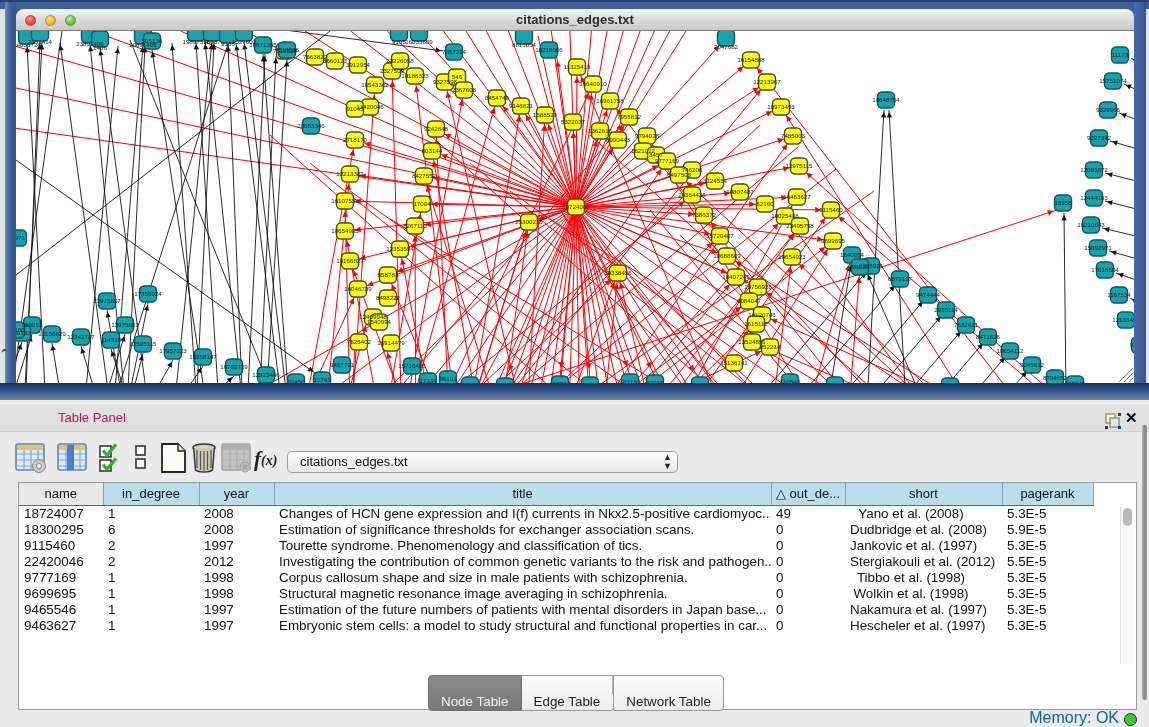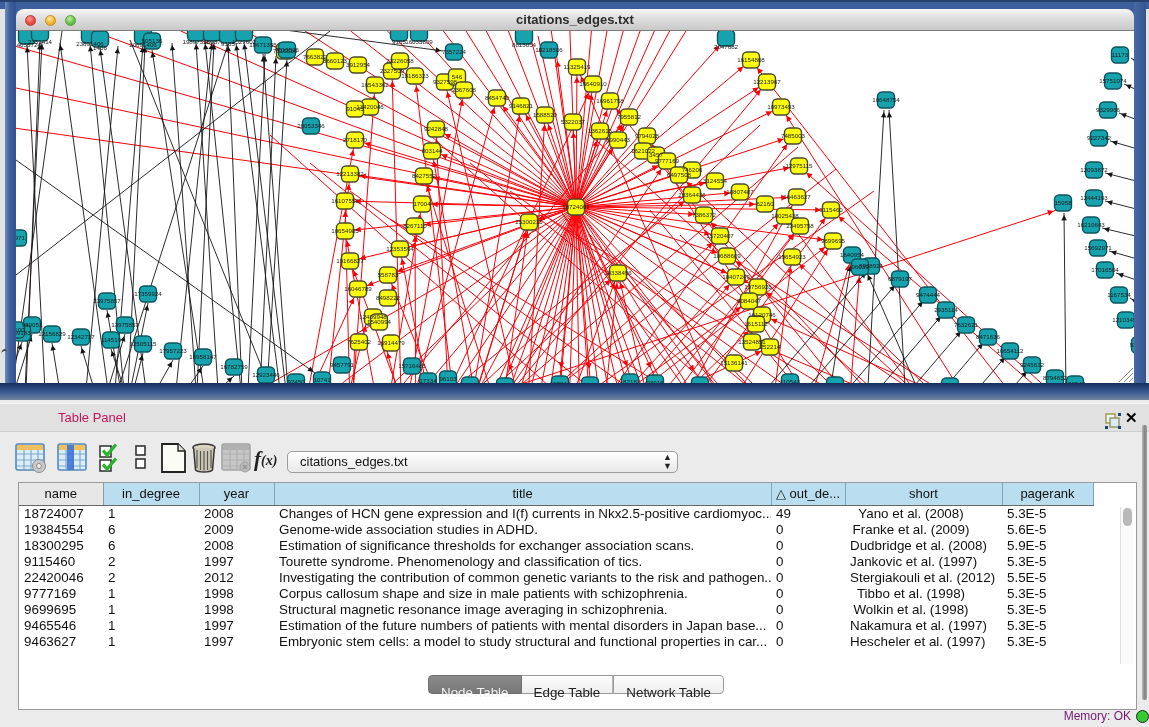--- a/index.html
+++ b/index.html
@@ -35,26 +35,26 @@
 .tablewrap { position:absolute; left:18px; top:82px; width:1119px; height:228px; background:#fff;
   border:1px solid #9a9a9a; }
 table.grid { border-collapse:collapse; table-layout:fixed; width:1074px; font-size:13.4px; color:#111; }
 table.grid th { height:22px; background:#badef0; border-right:1px solid #7ba8bd; border-bottom:1px solid #666;
   font-weight:normal; text-align:center; font-size:13px; padding:0; }
 table.grid th.namecol { background:#e7e7e7; border-right:1px solid #999; }
 table.grid td { height:16.1px; padding:0 0 0 5px; white-space:nowrap; overflow:hidden; }
 table.grid tr.r td { border:none; }
 
 .tabs { position:absolute; left:428px; top:275px; height:19px; display:flex; font-size:13.4px; }
-.tabs .seg { height:19px; line-height:18px; padding:8px 12px; border:1px solid #9a9a9a; background:linear-gradient(#fdfdfd,#ededed); color:#222; }
+.tabs .seg { height:19px; line-height:18px; padding:17px 12px; border:1px solid #9a9a9a; background:linear-gradient(#fdfdfd,#ededed); color:#222; }
 .tabs .seg.first { border-radius:4px 0 0 4px; background:linear-gradient(#8b8b8b,#777777); color:#f3f3f3; border-color:#6f6f6f; }
 .tabs .seg.mid { border-left:none; border-right:none; }
 .tabs .seg.last { border-radius:0 4px 4px 0; }
 .tabs .divider { width:1px; background:#b5b5b5; border-top:1px solid #9a9a9a; border-bottom:1px solid #9a9a9a; }
-.memory { position:absolute; right:0; top:309px; font-size:12px; color:#701a75; }
+.memory { position:absolute; right:12px; top:309px; font-size:16px; color:#0369a1; }
 .memory .dot { display:inline-block; width:13px; height:13px; border-radius:50%; background:#33cc33; border:1.5px solid #222; vertical-align:-2.5px; margin-left:5px; }
 .flt { position:absolute; left:1103px; top:7px; }
 .px { position:absolute; left:1125px; top:5px; font-size:15px; font-weight:bold; color:#000; }
 </style></head>
 <body>
 <div class="frame">
   <div class="topline"></div>
   <div class="desk-l"></div>
     <div class="desk-r"></div>
   <div class="lband"></div>
@@ -933,29 +933,20 @@
   <tr class="r">
             <td>18724007</td>
             <td>1</td>
             <td>2008</td>
             <td>Changes of HCN gene expression and I(f) currents in Nkx2.5-positive cardiomyoc...</td>
             <td>49</td>
             <td style="text-align:center;padding-right:30px">Yano et al. (2008)</td>
             <td>5.3E-5</td>
           </tr>
 <tr class="r">
-            <td>19384554</td>
-            <td>6</td>
-            <td>2009</td>
-            <td>Genome-wide association studies in ADHD.</td>
-            <td>0</td>
-            <td style="text-align:center;padding-right:30px">Franke et al. (2009)</td>
-            <td>5.6E-5</td>
-          </tr>
-<tr class="r">
             <td>18300295</td>
             <td>6</td>
             <td>2008</td>
             <td>Estimation of significance thresholds for exchanger association scans.</td>
             <td>0</td>
             <td style="text-align:center;padding-right:30px">Dudbridge et al. (2008)</td>
             <td>5.9E-5</td>
           </tr>
 <tr class="r">
             <td>9115460</td>

